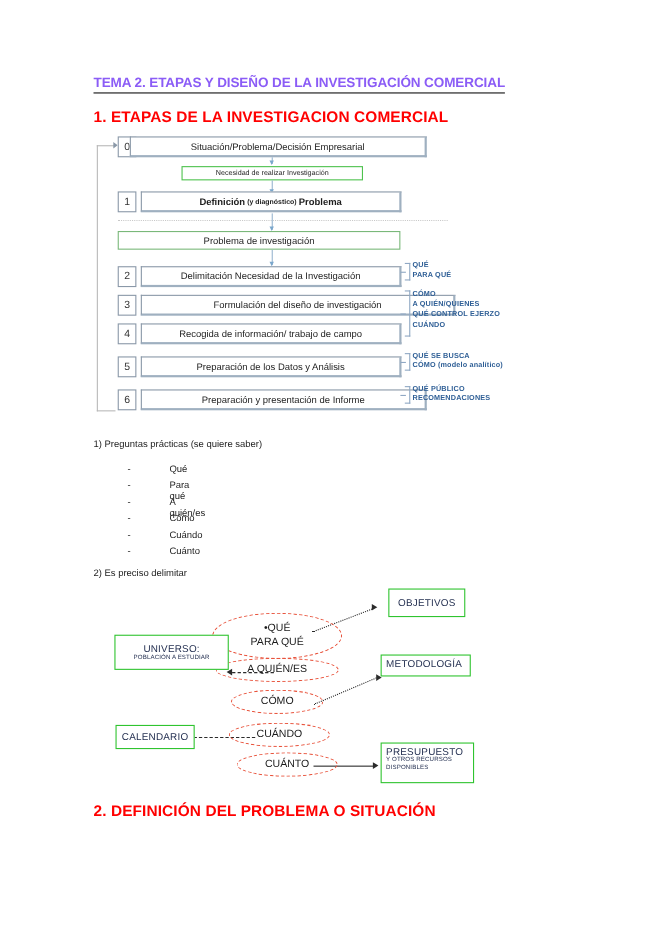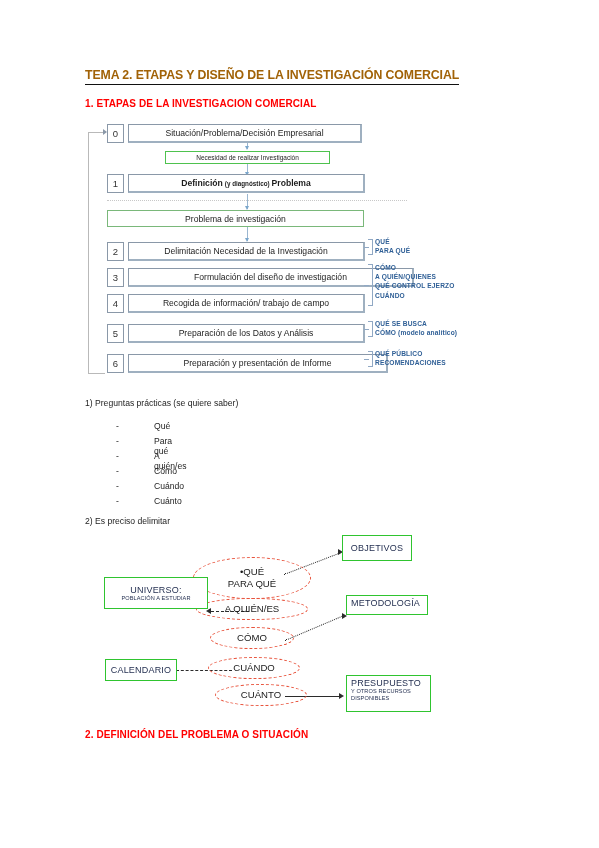--- a/index.html
+++ b/index.html
@@ -11,26 +11,26 @@
     color:#111111;
     position:relative;
     overflow:hidden;
   }
   .page{position:relative;width:599px;height:848px;}
 
   
   .doc-title{
     position:absolute;left:85px;top:68px;
     font-size:12.3px;font-weight:bold;letter-spacing:-0.1px;
-    color:#a16207;border-bottom:1.4px solid #111;padding-bottom:2px;
+    color:#8b5cf6;border-bottom:1.4px solid #111;padding-bottom:2px;
     white-space:nowrap;
   }
   .red-heading{
     position:absolute;
-    font-size:10px;font-weight:bold;color:#ff0000;
+    font-size:14px;font-weight:bold;color:#ff0000;
     letter-spacing:0.1px;white-space:nowrap;
   }
   #h-etapas{left:85px;top:98px;}
   #h-definicion{left:85px;top:729px;}
 
   
   .flow{position:absolute;left:85px;top:124px;width:430px;height:260px;}
 
   .fl-num{
     position:absolute;width:17px;height:19px;
@@ -133,21 +133,21 @@
 
   <div class="doc-title">TEMA 2. ETAPAS Y DISEÑO DE LA INVESTIGACIÓN COMERCIAL</div>
   <div class="red-heading" id="h-etapas">1. ETAPAS DE LA INVESTIGACION COMERCIAL</div>
 
   <div class="flow">
 
     <div class="loop" style="left:3px;top:8px;width:16px;height:240px;"></div>
     <div class="loop-arrow" style="left:18px;top:5px;"></div>
 
     <div class="fl-num" style="left:22px;top:0px;">0</div>
-    <div class="fl-box" style="left:43px;top:0px;width:234px;">Situación/Problema/Decisión Empresarial</div>
+    <div class="fl-box" style="left:33px;top:0px;width:270px;">Situación/Problema/Decisión Empresarial</div>
 
     <div class="v-arrow" style="left:162px;top:19px;height:6px;"></div>
 
     <div class="fl-green tiny" style="left:80px;top:27px;width:165px;">Necesidad de realizar Investigación</div>
 
     <div class="v-arrow" style="left:162px;top:40px;height:11px;"></div>
 
     <div class="fl-num" style="left:22px;top:50px;">1</div>
     <div class="fl-box" style="left:43px;top:50px;width:237px;font-weight:bold;">
       <span>Definición</span>
@@ -266,21 +266,21 @@
     <div class="ell" style="left:125px;top:102px;width:84px;height:22px;">
       <span>CÓMO</span>
     </div>
     <div class="ell" style="left:123px;top:132px;width:92px;height:22px;">
       <span>CUÁNDO</span>
     </div>
     <div class="ell" style="left:130px;top:159px;width:92px;height:22px;">
       <span>CUÁNTO</span>
     </div>
 
-    <div class="gbox" style="left:257px;top:10px;width:70px;height:26px;">
+    <div class="gbox" style="left:268px;top:10px;width:70px;height:26px;">
       <span class="main">OBJETIVOS</span>
     </div>
     <div class="gbox left-al" style="left:261px;top:70px;width:82px;height:20px;">
       <span class="main">METODOLOGÍA</span>
     </div>
     <div class="gbox" style="left:19px;top:52px;width:104px;height:32px;">
       <span class="main">UNIVERSO:</span>
       <span class="sub">POBLACIÓN A ESTUDIAR</span>
     </div>
     <div class="gbox" style="left:20px;top:134px;width:72px;height:22px;">

